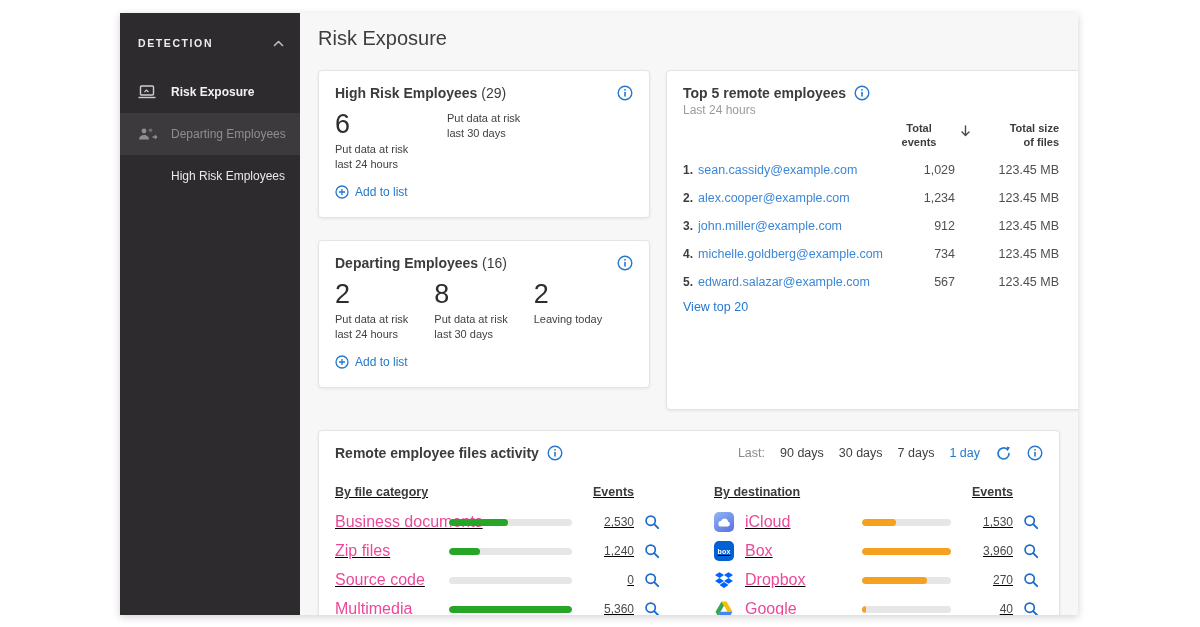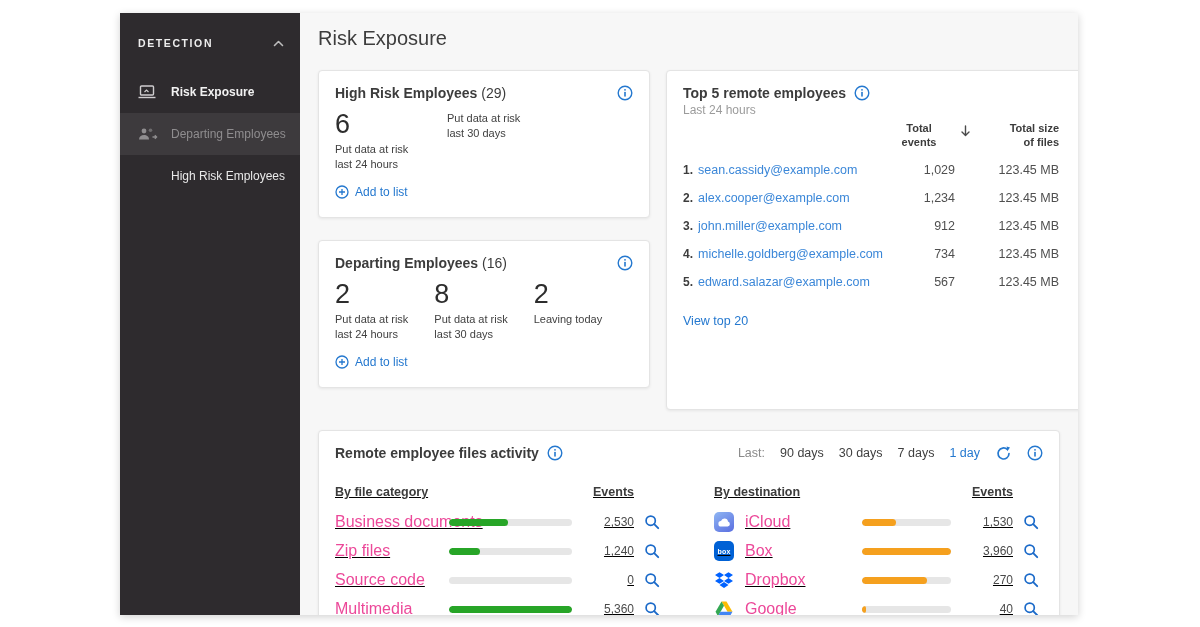--- a/index.html
+++ b/index.html
@@ -47,21 +47,21 @@
   .t5-size { width:104px; text-align:right; }
   .t5-icon { width:38px; display:flex; justify-content:flex-end; }
   .t5-headrow { margin-top:4px; margin-bottom:6px; }
   .t5-colhead { font-size:11px; font-weight:bold; color:#3c3c3c; line-height:1.3;text-align:right; }
   .t5-events.t5-colhead { position:relative; }
   .sort-arrow { position:absolute; right:-16px; top:4px; }
   .t5-row { height:28px; }
   .t5-rank { font-size:12px; font-weight:bold; color:#3c3c3c; margin-right:5px; }
   .t5-email { font-size:12.5px; color:#3b87d8; cursor:pointer; white-space:nowrap; overflow:hidden; }
   .t5-val { font-size:12.5px; color:#4f4f4f; }
-  .view-link { font-size:12.5px; color:#2478cf; margin-top:18px; display:inline-block; cursor:pointer; }
+  .view-link { font-size:12.5px; color:#2478cf; margin-top:4px; display:inline-block; cursor:pointer; }
 
   
   .activity { margin-top:20px; height:278px; }
   .act-head { display:flex; align-items:center; justify-content:space-between; }
   .act-title-wrap { display:flex; align-items:center; gap:8px; }
   .filters { display:flex; align-items:center; gap:15px; }
   .filter-label { font-size:12.5px; color:#8a8a8a; }
   .filter-opt { font-size:12.5px; color:#3f3f3f; cursor:pointer; }
   .filter-opt.active { color:#2478cf; }
   .icon-btn { line-height:0; cursor:pointer; }

